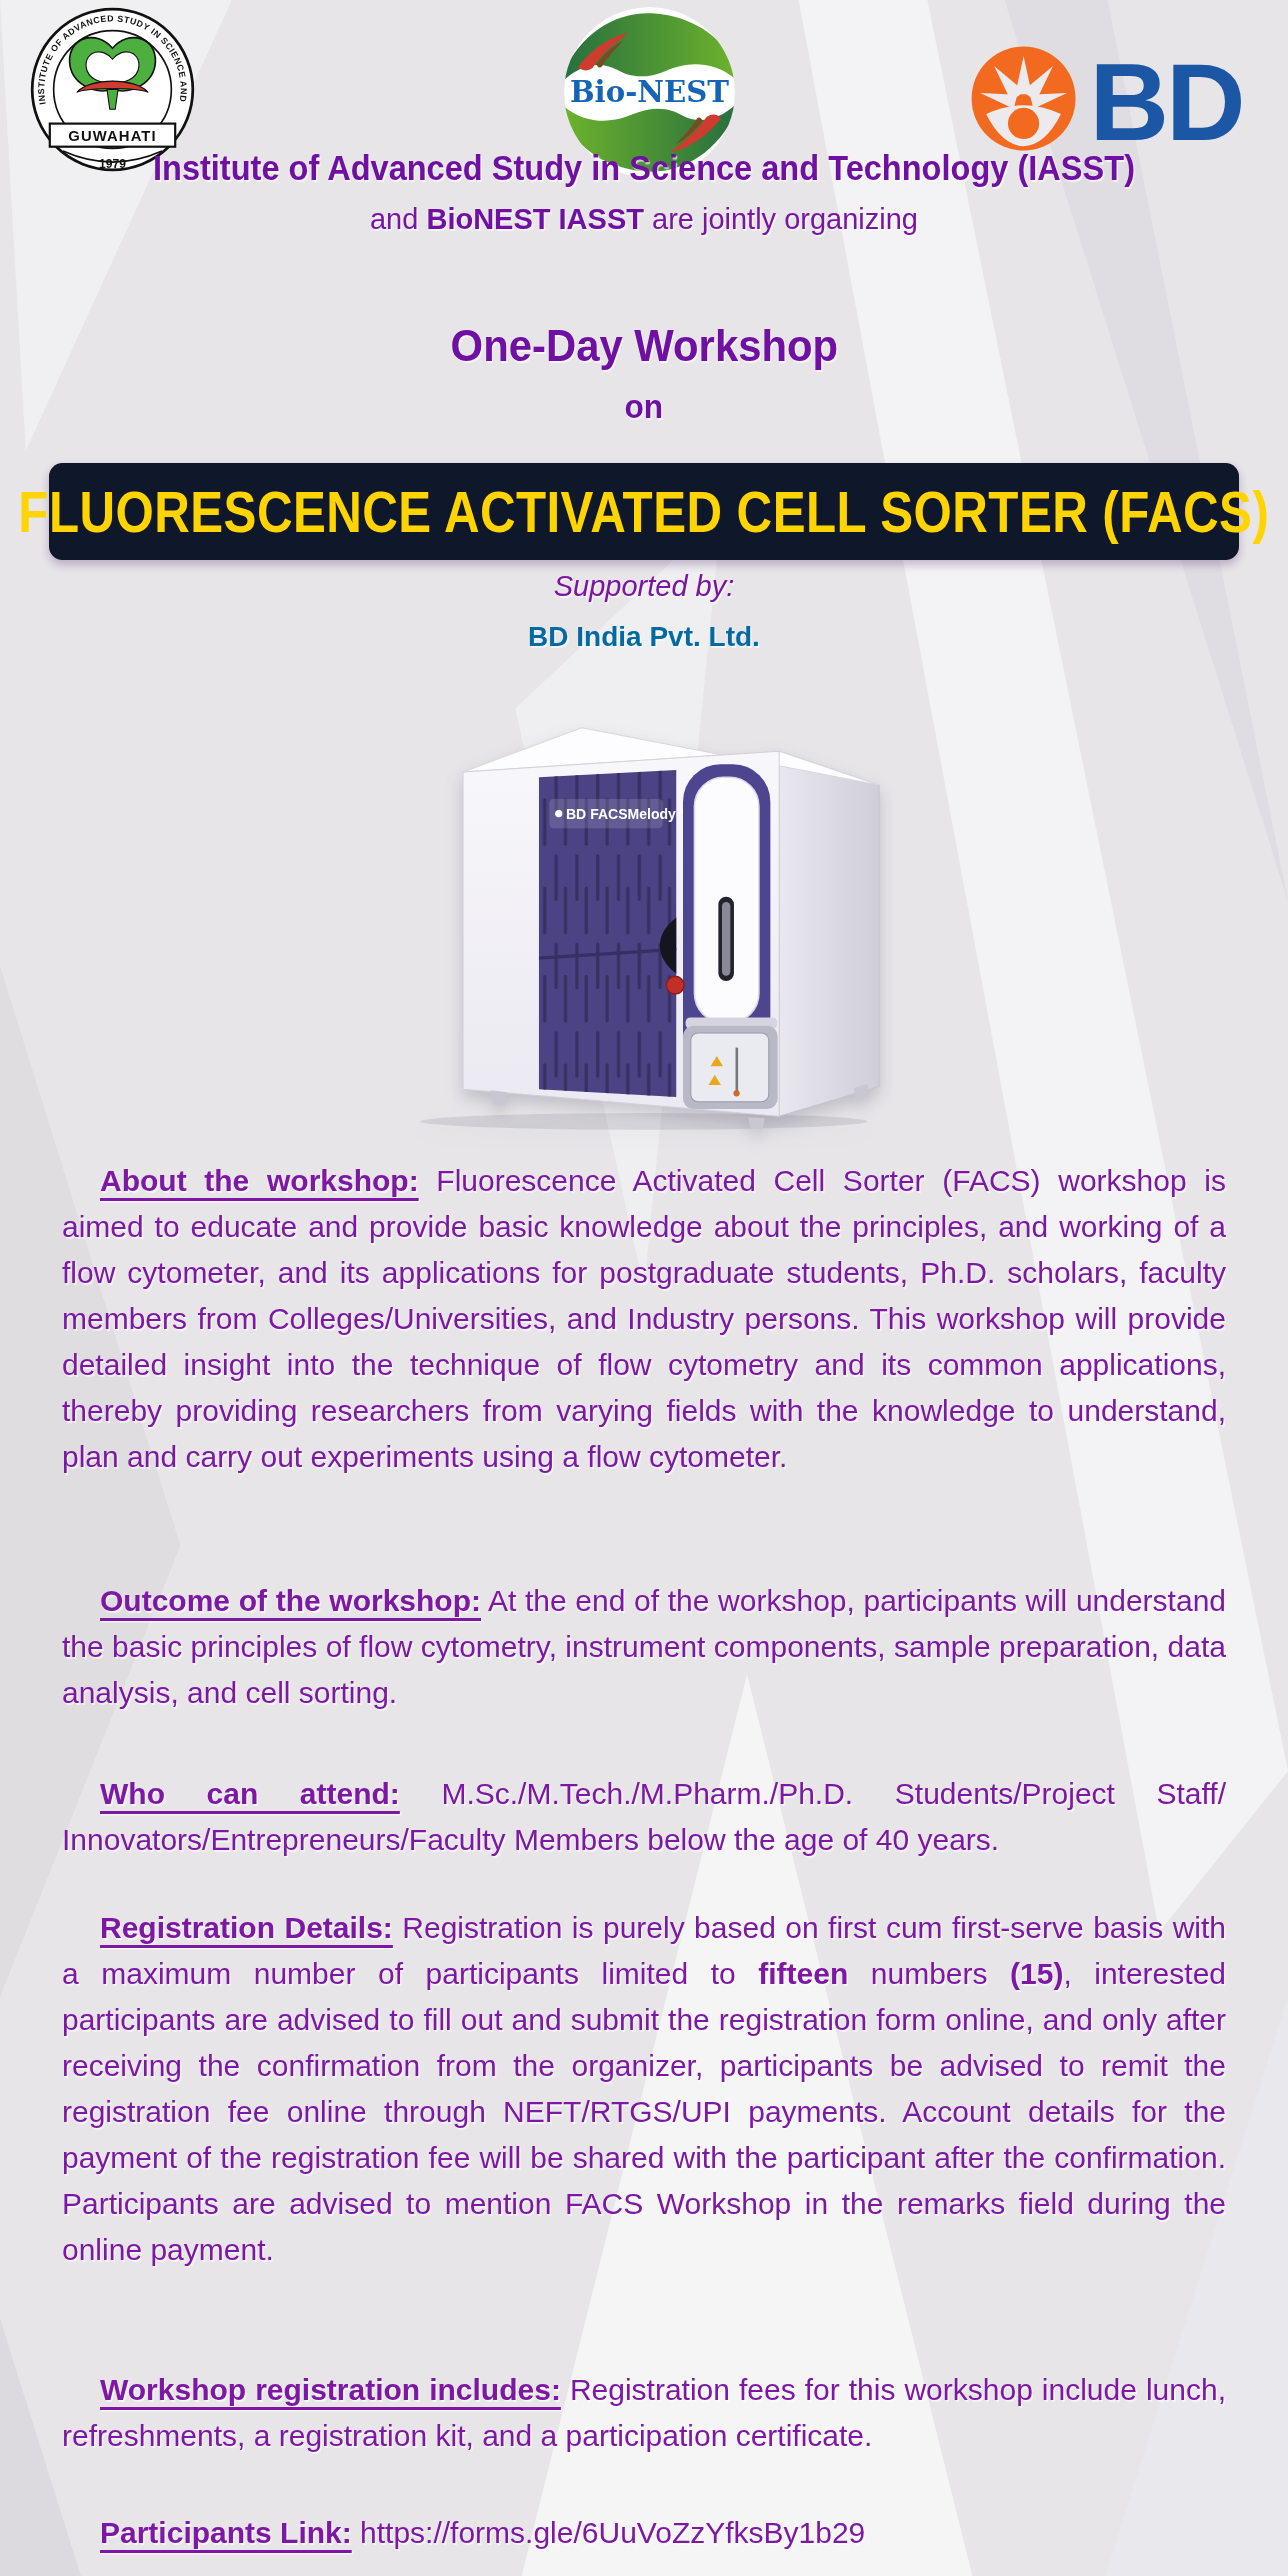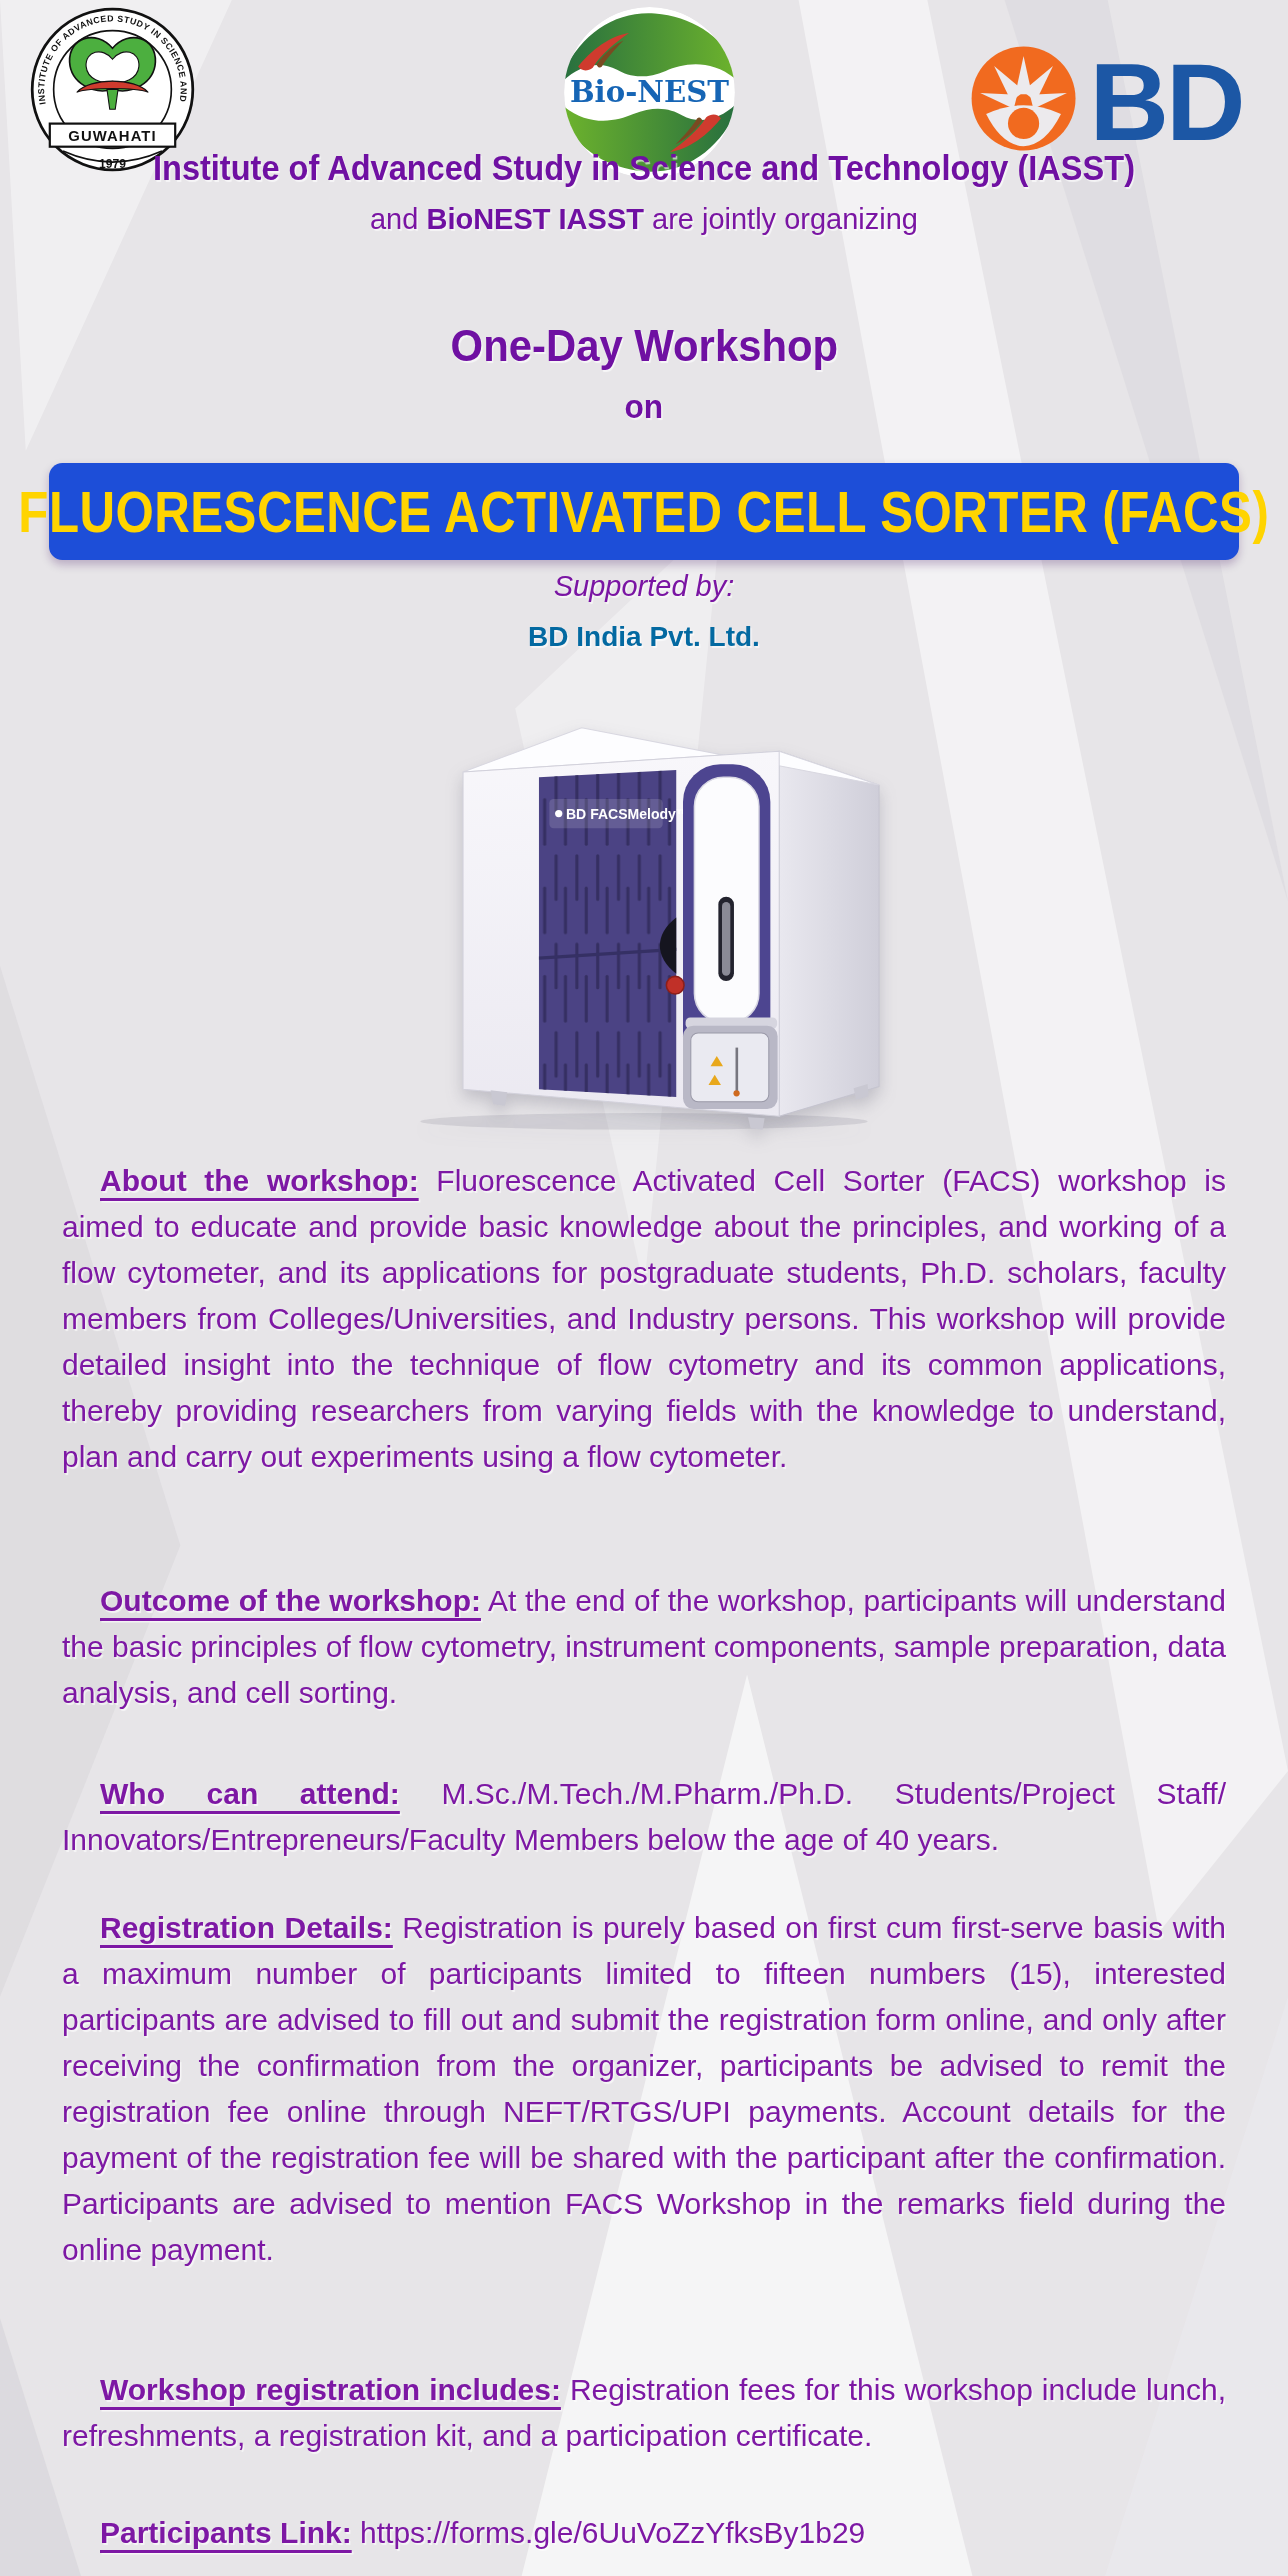--- a/index.html
+++ b/index.html
@@ -10,33 +10,33 @@
   .abs{position:absolute;}
   .center{left:0;right:0;text-align:center;}
   .cond{display:inline-block;transform:scaleX(.93);transform-origin:50% 50%;white-space:nowrap;}
   .shadowed{text-shadow:1.5px 1.5px 1px rgba(255,255,255,.65);}
   .display{font-weight:bold;color:#6f10a2;}
   .org1{top:148px;font-size:35px;}
   .org2{top:203px;font-size:29px;color:#7a15a3;}
   .org2 b{color:#6f10a2;margin-top:20px;}
   .event1{top:320px;font-size:45px;}
   .event2{top:387px;font-size:34px;}
-  .facs{top:463px;left:49px;width:1190px;height:97px;background:#1d4ed8;border-radius:13.4px;
+  .facs{top:463px;left:49px;width:1190px;height:97px;background:#0f172a;border-radius:13.4px;
         display:flex;align-items:center;justify-content:center;box-shadow:0 4.1px 8.2px rgba(60,10,90,.25);}
   .facs .t{font-size:58px;font-weight:bold;color:#ffd400;letter-spacing:0.5px;transform:scaleX(.85);
            white-space:nowrap;}
   .supported{top:570px;font-size:29px;font-style:italic;color:#7a15a3;}
   .bdindia{top:621px;font-size:28px;font-weight:bold;color:#0369a1;}
   .machine{top:670px;left:384px;width:520px;height:464px;}
   .machine svg{filter:drop-shadow(0 8.2px 8.2px rgba(80,80,100,.25));}
   .para{position:absolute;left:62px;right:62px;font-size:30px;line-height:46px;color:#7d18a4;
         text-align:justify;}
   .line{position:absolute;left:62px;right:62px;font-size:30px;line-height:46px;color:#7d18a4;}
   .h{font-weight:bold;text-decoration:underline;text-decoration-thickness:2.6px;text-underline-offset:7.2px;margin-left:38px;}
-  .bb{font-weight:normal;}
+  .bb{font-weight:bold;}
   .sec-about{top:1158px;} .sec-outcome{top:1578px;} .sec-who{top:1771px;} .sec-reg{top:1905px;}
   .sec-includes{top:2367px;} .sec-link{top:2510px;}
 </style>
 </head>
 <body>
 
 <div id="poster">
 
   <div>
     <div class="tri" style="clip-path:polygon(62% 0,72% 0,100% 55%,90% 60%);background:rgba(255,255,255,.5);"></div>

